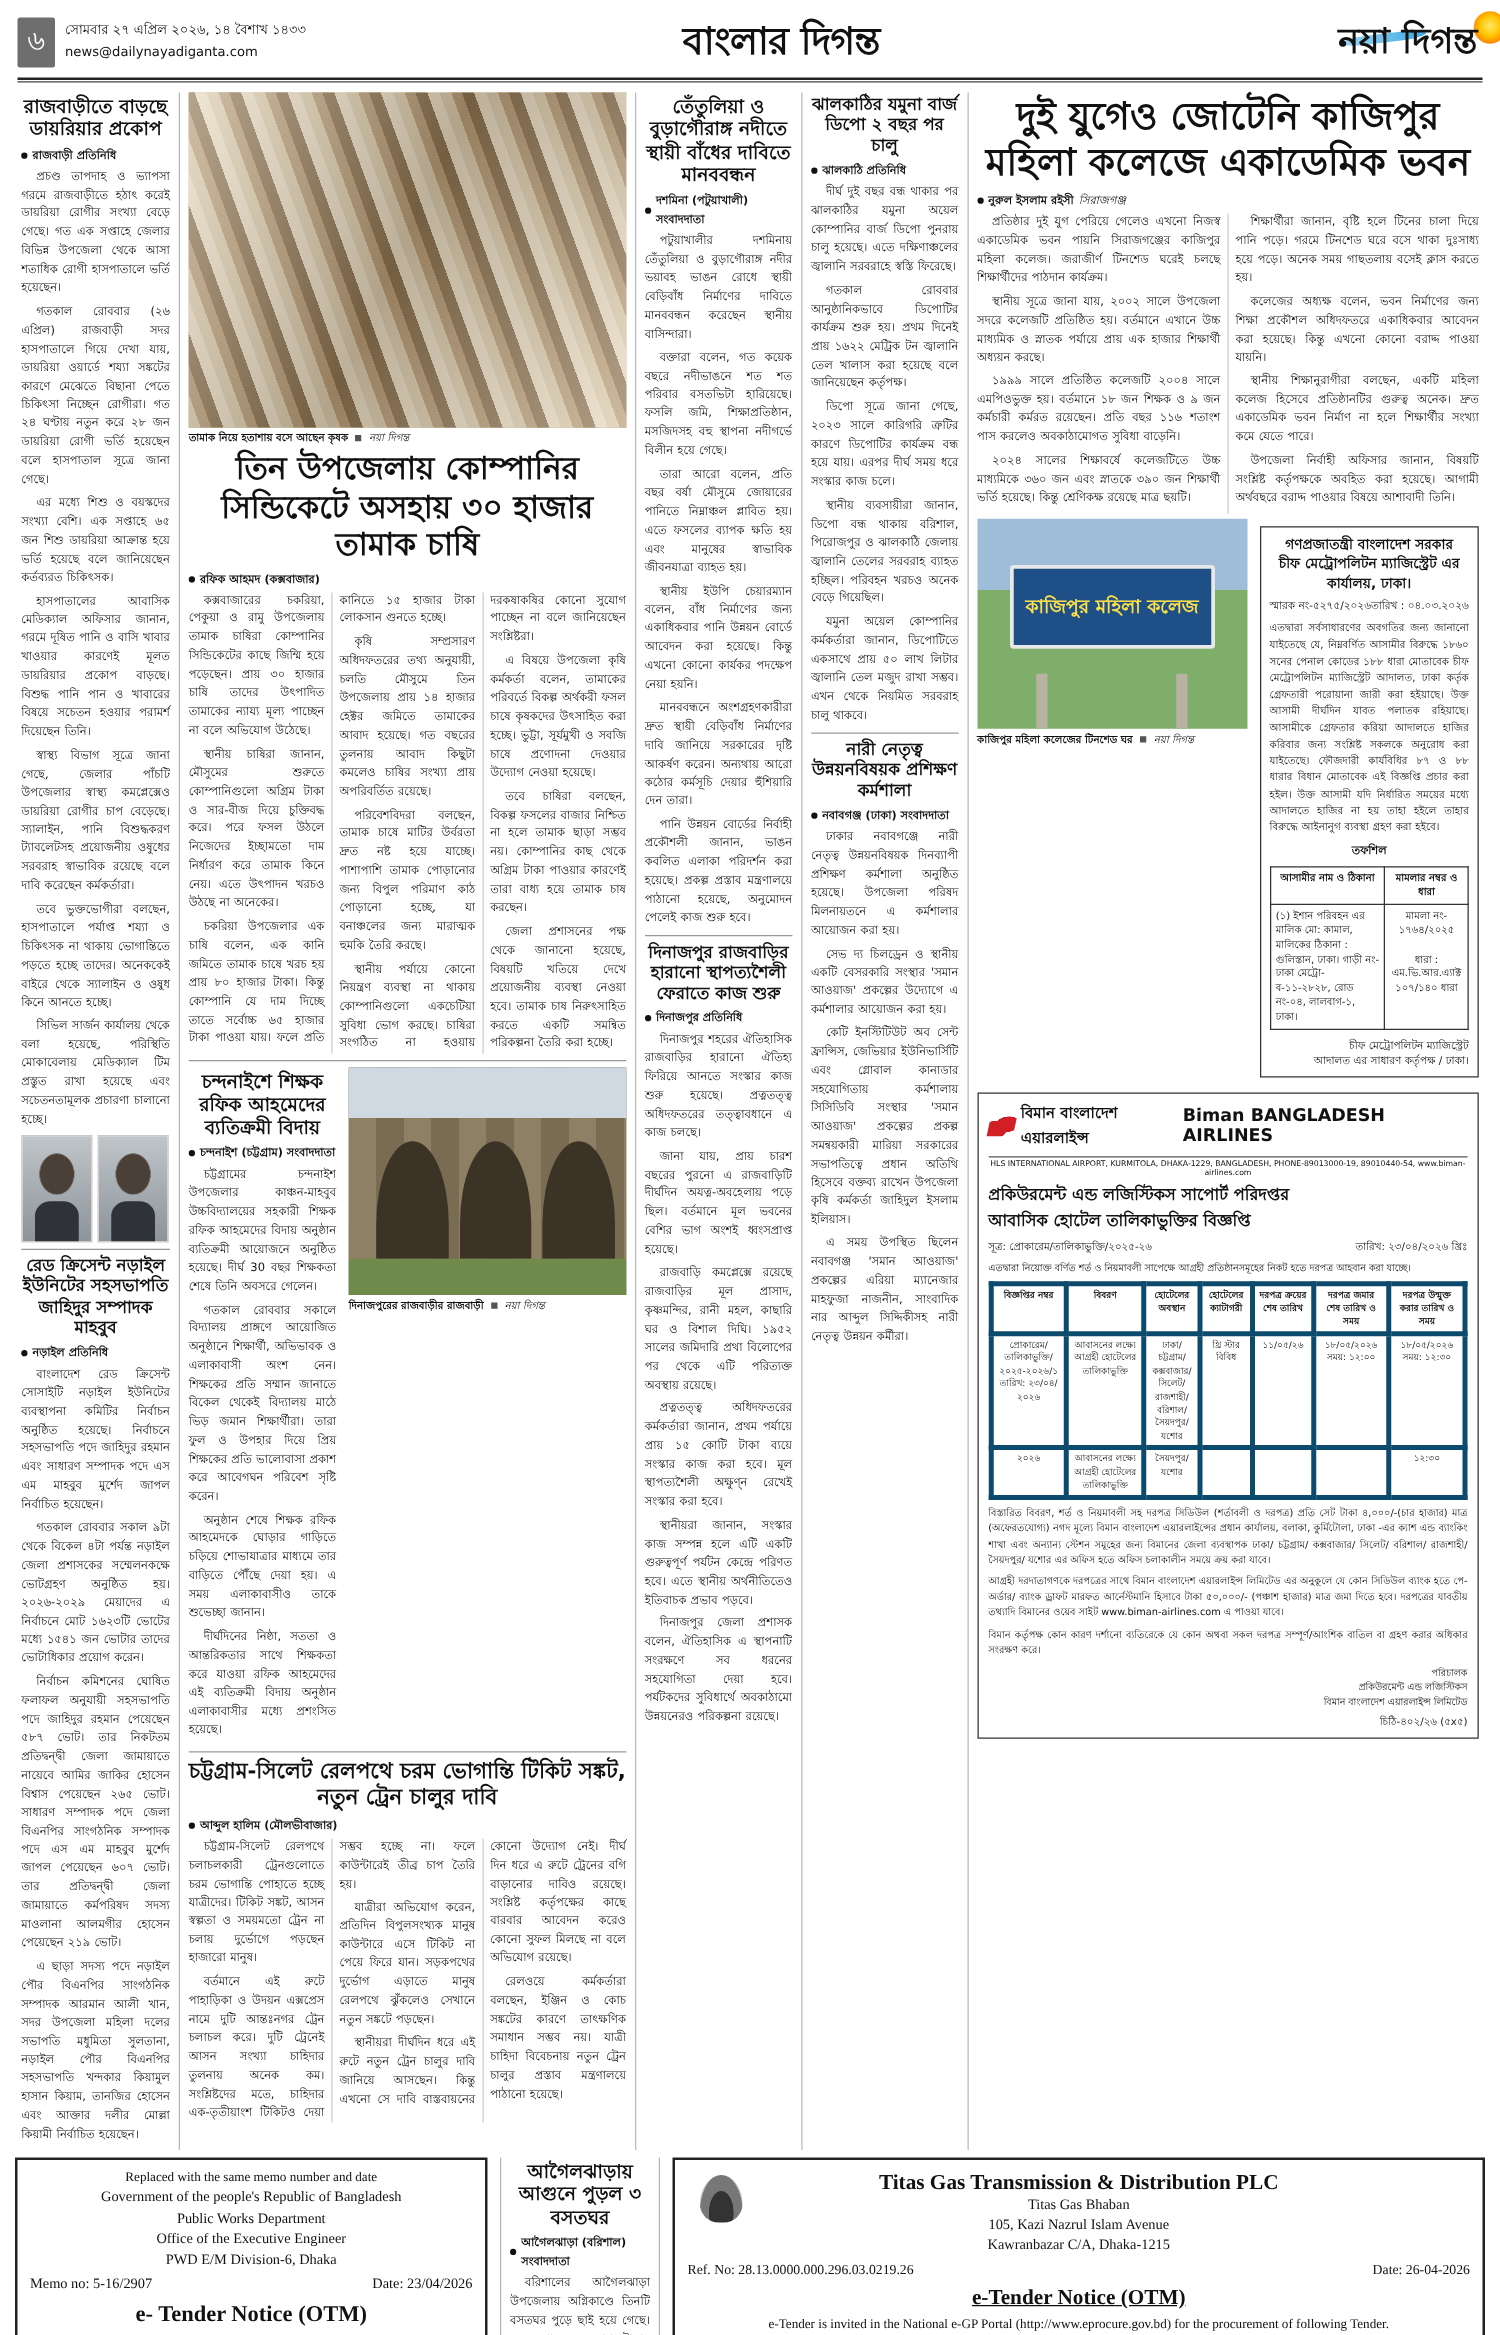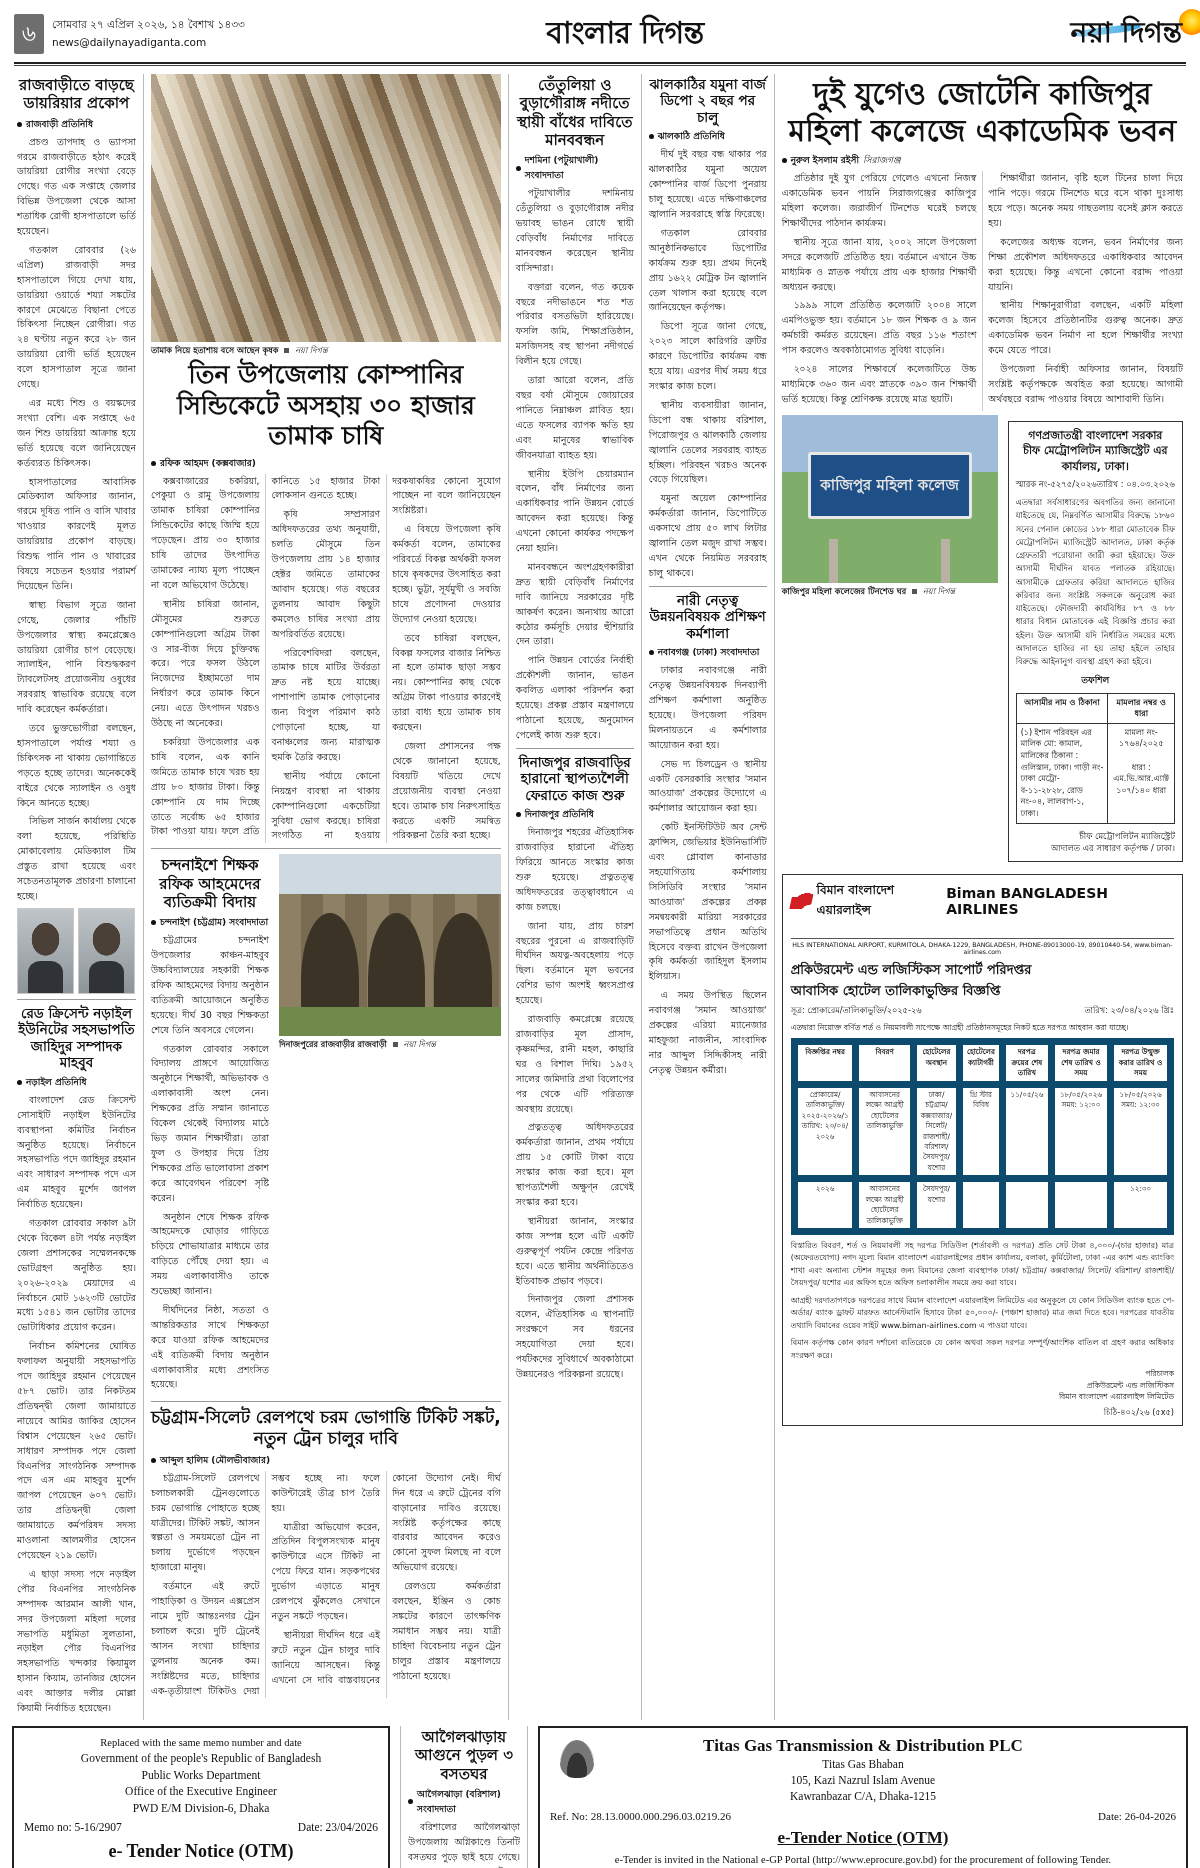--- a/index.html
+++ b/index.html
@@ -113,21 +113,21 @@
   .ph-college-sign {
     height:168px;
     background:
       linear-gradient(180deg,#9fbcd8 0 34%, #7fae6a 34% 100%);
     position:relative; overflow:hidden;
   }
   .ph-college-sign .board {
     position:absolute; left:12%; top:22%; width:76%; height:40%;
     background:#1e4f86; border:3px solid #e8e8e8; border-radius:3px;
     display:flex; align-items:center; justify-content:center;
-    color:#e5e5e5; font-family:"DejaVu Sans", sans-serif; font-weight:bold; font-size:15px;
+    color:#fde047; font-family:"DejaVu Sans", sans-serif; font-weight:bold; font-size:15px;
     text-align:center; line-height:1.3; padding:4px;
   }
   .ph-college-sign .post { position:absolute; bottom:0; width:9px; height:26%; background:#b9b2a4; }
   .ph-ruins {
     height:182px;
     background:
       linear-gradient(180deg,#cfd9e2 0 22%, transparent 22%),
       repeating-linear-gradient(90deg,#8e8064 0 22px,#7a6c52 22px 44px),
       linear-gradient(#9a8c70,#6f6349);
     position:relative; overflow:hidden;
@@ -154,35 +154,35 @@
   .gov-box { border:1px solid #333; padding:6px 7px; margin:6px 0; }
   .gov-box .t1 { font-family:"DejaVu Sans", sans-serif; font-size:11px; font-weight:bold; text-align:center; line-height:1.4; }
   .gov-meta { display:flex; justify-content:space-between; font-family:"DejaVu Sans", sans-serif; font-size:8.4px; margin:4px 0; }
   .gov-table { width:100%; border-collapse:collapse; margin-top:5px; font-family:"DejaVu Sans", sans-serif; font-size:8px; }
   .gov-table th, .gov-table td { border:1px solid #333; padding:3px 4px; vertical-align:top; line-height:1.45; }
   .gov-table th { text-align:center; font-weight:bold; }
   .gov-sign { text-align:right; font-family:"DejaVu Sans", sans-serif; font-size:8.4px; margin-top:6px; line-height:1.5;}
 
   
   .biman-ad { border:1px solid #333; padding:6px 8px; margin-top:6px; }
-  .biman-head { display:flex; align-items:center; justify-content:space-between; border-bottom:1px solid #555; padding-bottom:17px; }
+  .biman-head { display:flex; align-items:center; justify-content:space-between; border-bottom:1px solid #555; padding-bottom:4px; }
   .biman-logo-l { font-family:"DejaVu Sans", sans-serif; font-size:12px; font-weight:bold; display:flex; align-items:center; gap:5px; }
   .biman-bird {
     width:22px; height:16px;
     background:
       radial-gradient(ellipse at 20% 70%, #d21f26 0 45%, transparent 47%),
       radial-gradient(ellipse at 70% 40%, #d21f26 0 45%, transparent 47%);
     transform:skewX(-12deg);
   }
   .biman-logo-r { font-family:"DejaVu Sans", sans-serif; font-size:14px; font-weight:bold; }
   .biman-sub { font-family:"DejaVu Sans", sans-serif; font-size:6.2px; text-align:center; margin-top:2px; }
   .biman-title { font-family:"DejaVu Sans", sans-serif; font-size:13px; font-weight:bold; text-align:left; line-height:1.45; margin:6px 0 2px 0; }
   .biman-meta { display:flex; justify-content:space-between; font-family:"DejaVu Sans", sans-serif; font-size:8.2px; margin:4px 0 4px 0; }
   .biman-table { width:100%; border-collapse:collapse; font-family:"DejaVu Sans", sans-serif; font-size:7.2px; }
-  .biman-table th, .biman-table td { border:7px solid #0c4a6e; padding:2px 3px; text-align:center; vertical-align:top; line-height:1.45; }
+  .biman-table th, .biman-table td { border:4px solid #0c4a6e; padding:2px 3px; text-align:center; vertical-align:top; line-height:1.45; }
   .biman-para { font-family:"DejaVu Sans", sans-serif; font-size:7.8px; line-height:1.6; text-align:justify; margin:5px 0 0 0; }
   .biman-foot { display:flex; justify-content:space-between; align-items:flex-end; margin-top:6px;}
   .biman-foot .left { font-family:"DejaVu Sans", sans-serif; font-size:7.6px; line-height:1.5; }
   .biman-code { font-family:"DejaVu Sans", sans-serif; font-size:8.2px; text-align:right; margin-top:4px; }
 
   
   .bottom-row { display:flex; gap:10px; padding:6px 4px 0 4px; align-items:stretch; }
   .tender-left { width:378px; border:2px solid #222; padding:8px 10px 6px 10px; position:relative; }
   .mid-col { width:128px; padding:0 7px; border-left:1px solid #b9b9b9; border-right:1px solid #b9b9b9;}
   .tender-right { flex:1; border:2px solid #222; padding:8px 10px 6px 10px; position:relative; }

